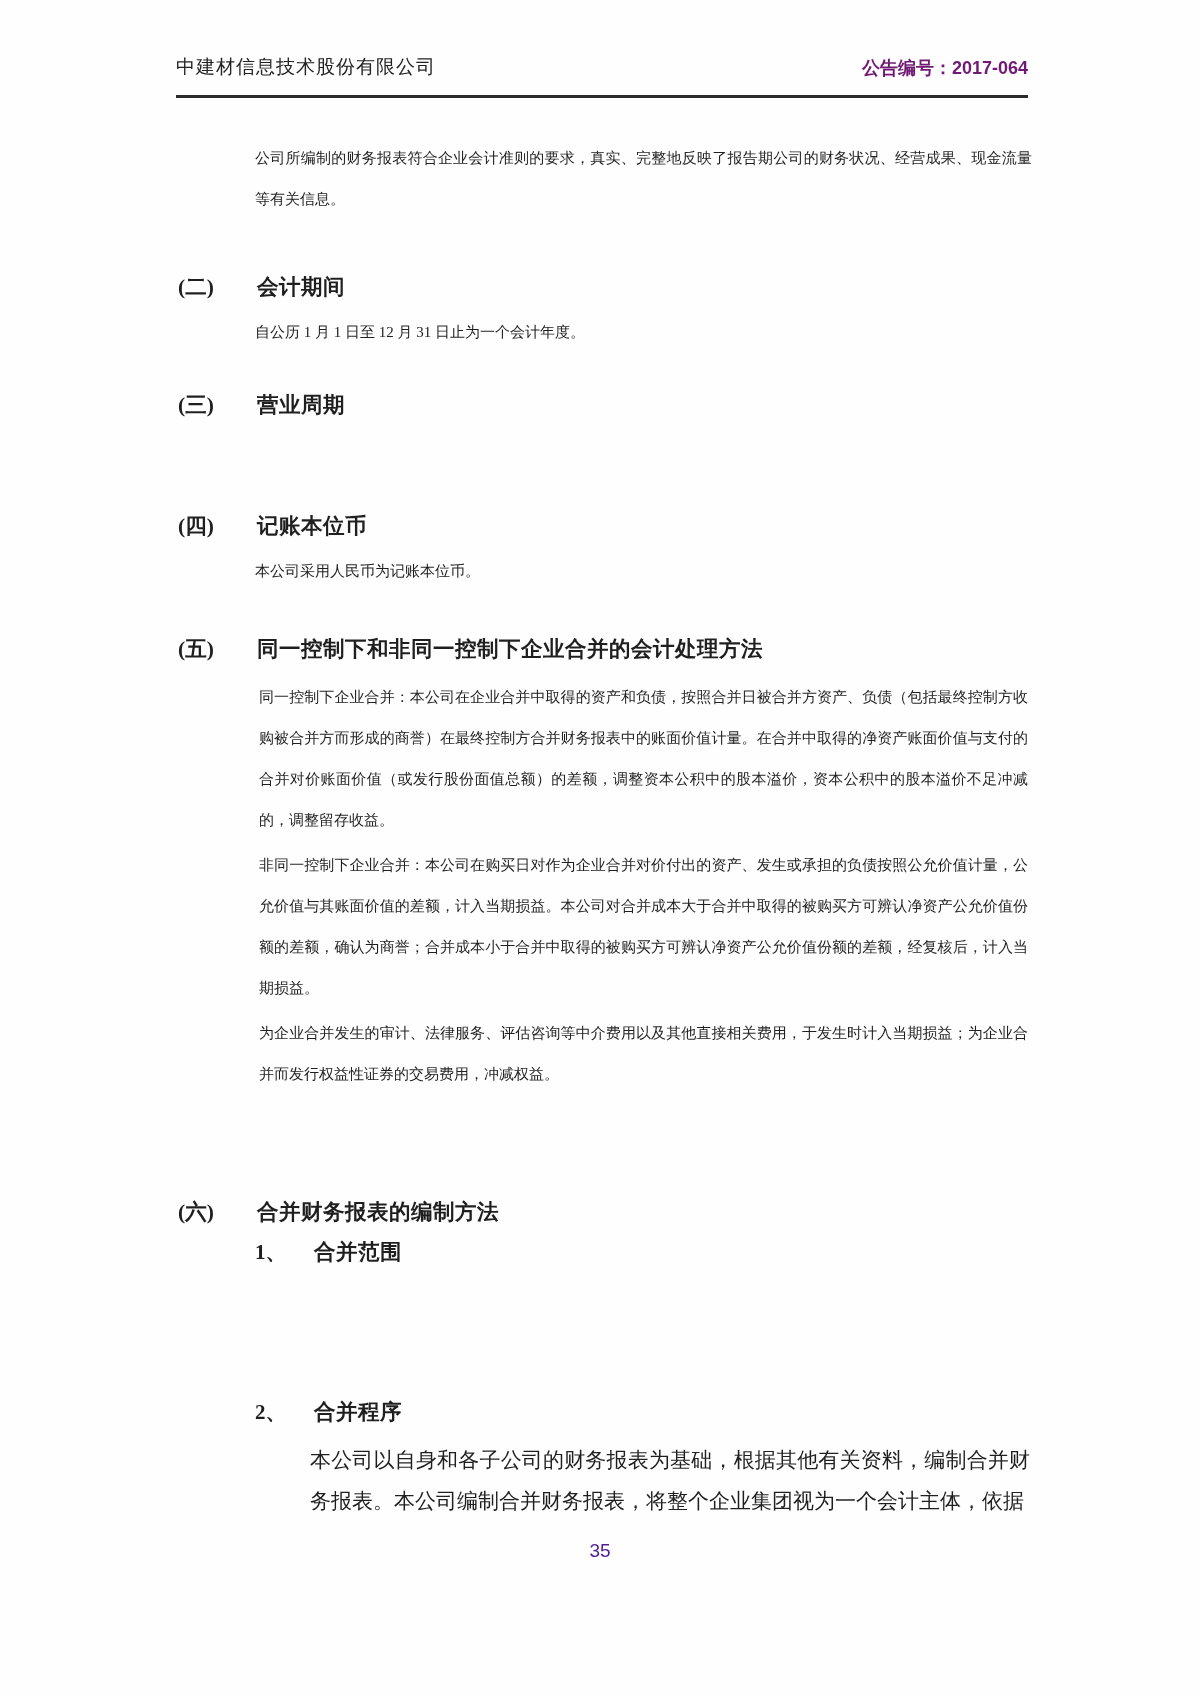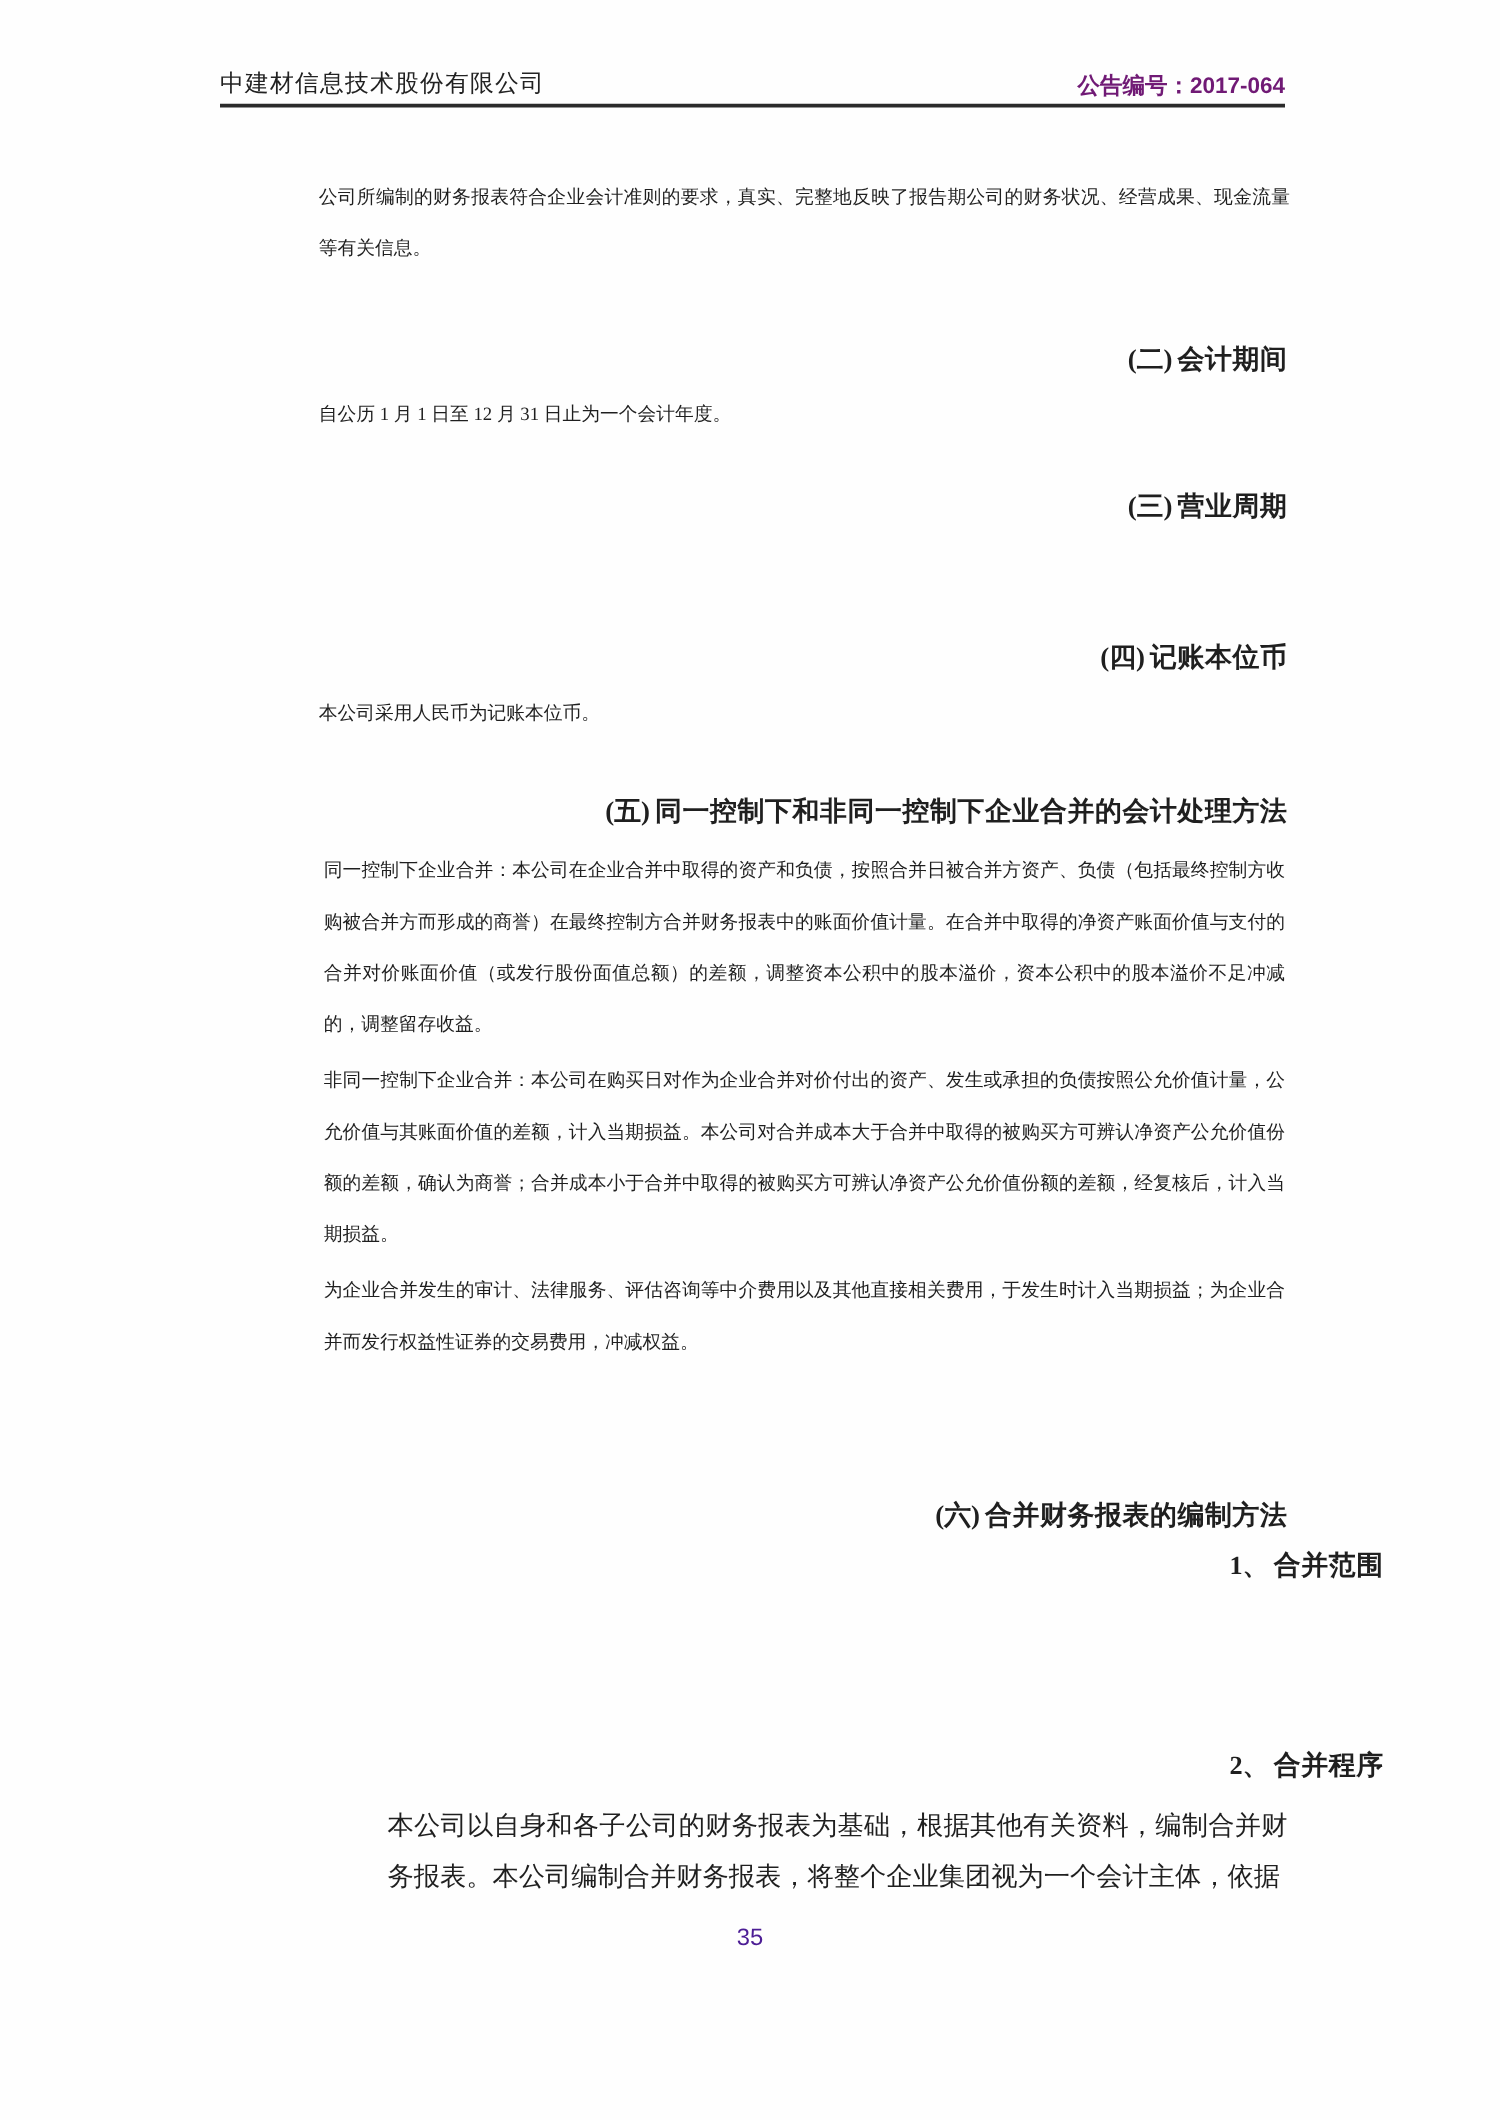--- a/index.html
+++ b/index.html
@@ -15,35 +15,35 @@
   
   .header {
     position: absolute;
     left: 176px;
     right: 172px;
     top: 54px;
     border-bottom: 3px solid #2b2b2b;
     display: flex;
     justify-content: space-between;
     align-items: flex-end;
-    padding-bottom: 3px;
+    padding-bottom: 15px;
   }
   .header-company {
     font-size: 19px;
     letter-spacing: 1px;
     color: #222;
   }
   .header-announce {
     font-family: "Liberation Sans", "DejaVu Sans", sans-serif;
     font-weight: 700;
     font-size: 18px;
     color: #701a75;
   }
   
-  .row { position: absolute; left: 178px; width: 852px; white-space: nowrap; text-align: right; }
+  .row { position: absolute; left: 178px; width: 852px; white-space: nowrap; }
   .sec-label {
     display: inline-block;
     width: 75px;
     font-weight: 700;
     font-size: 21.5px;
   }
   .sec-title {
     font-family: "Liberation Sans", "DejaVu Sans", sans-serif;
     font-weight: 700;
     font-size: 21.5px;

